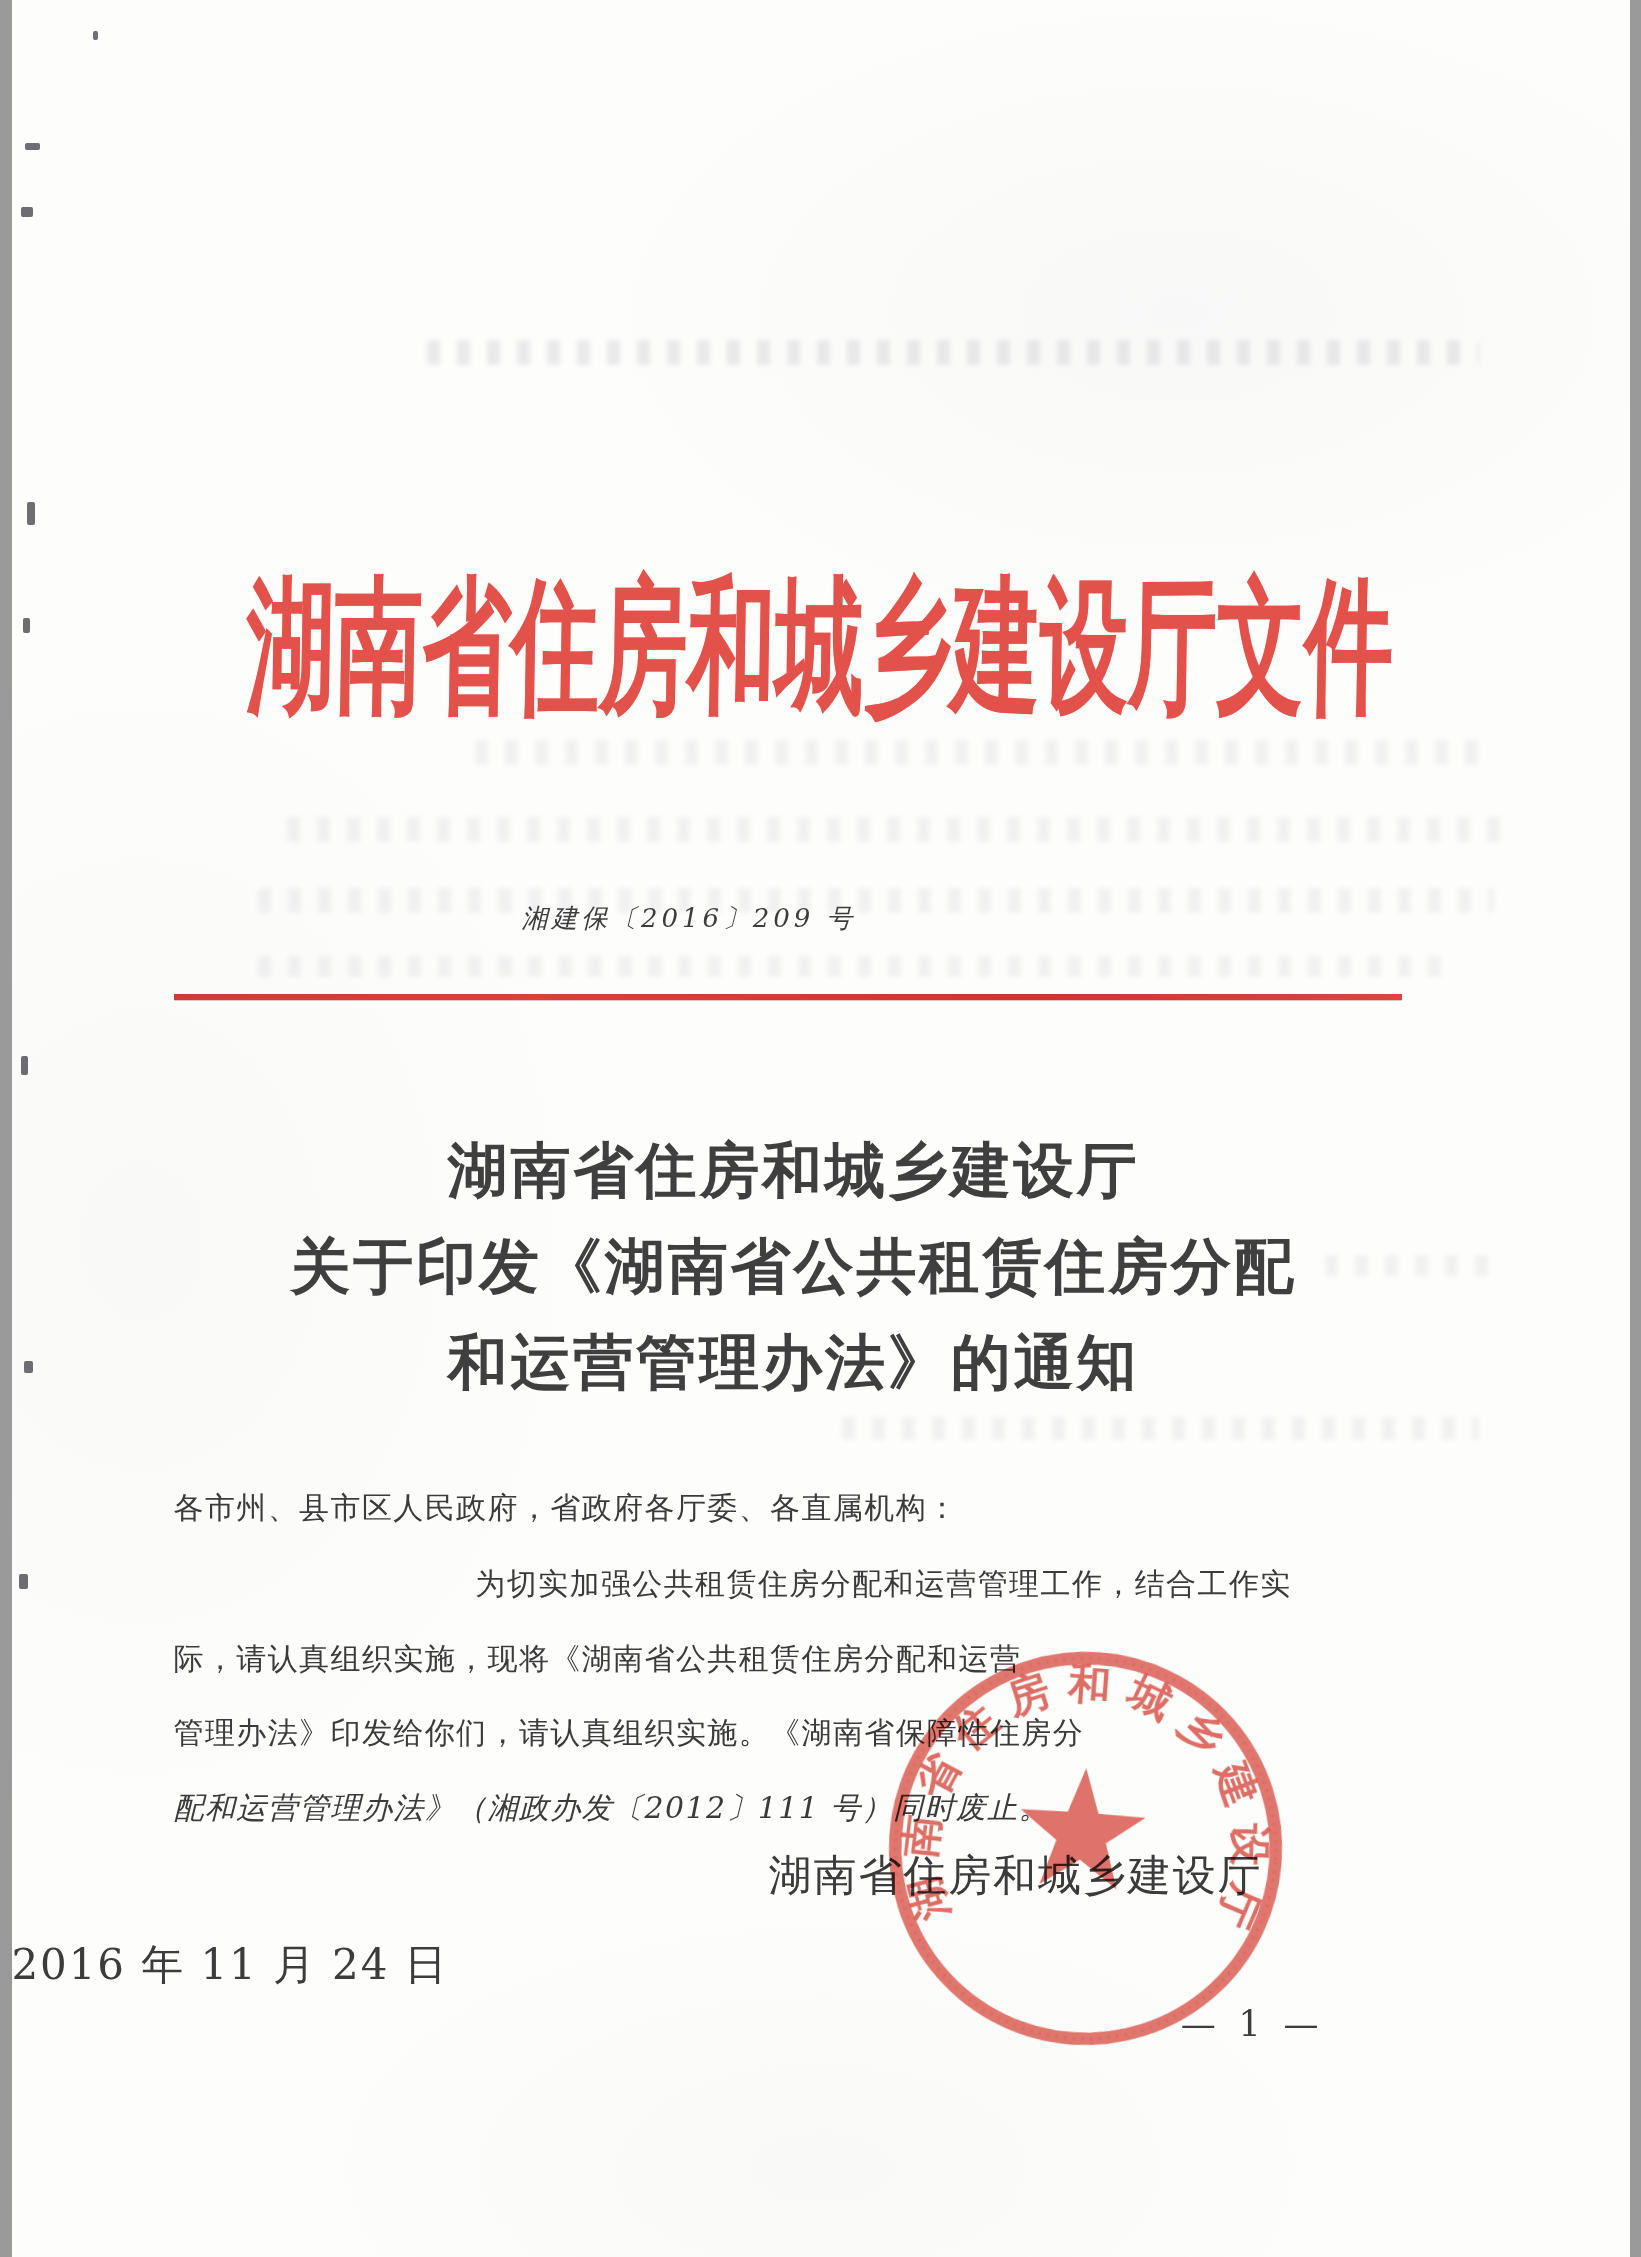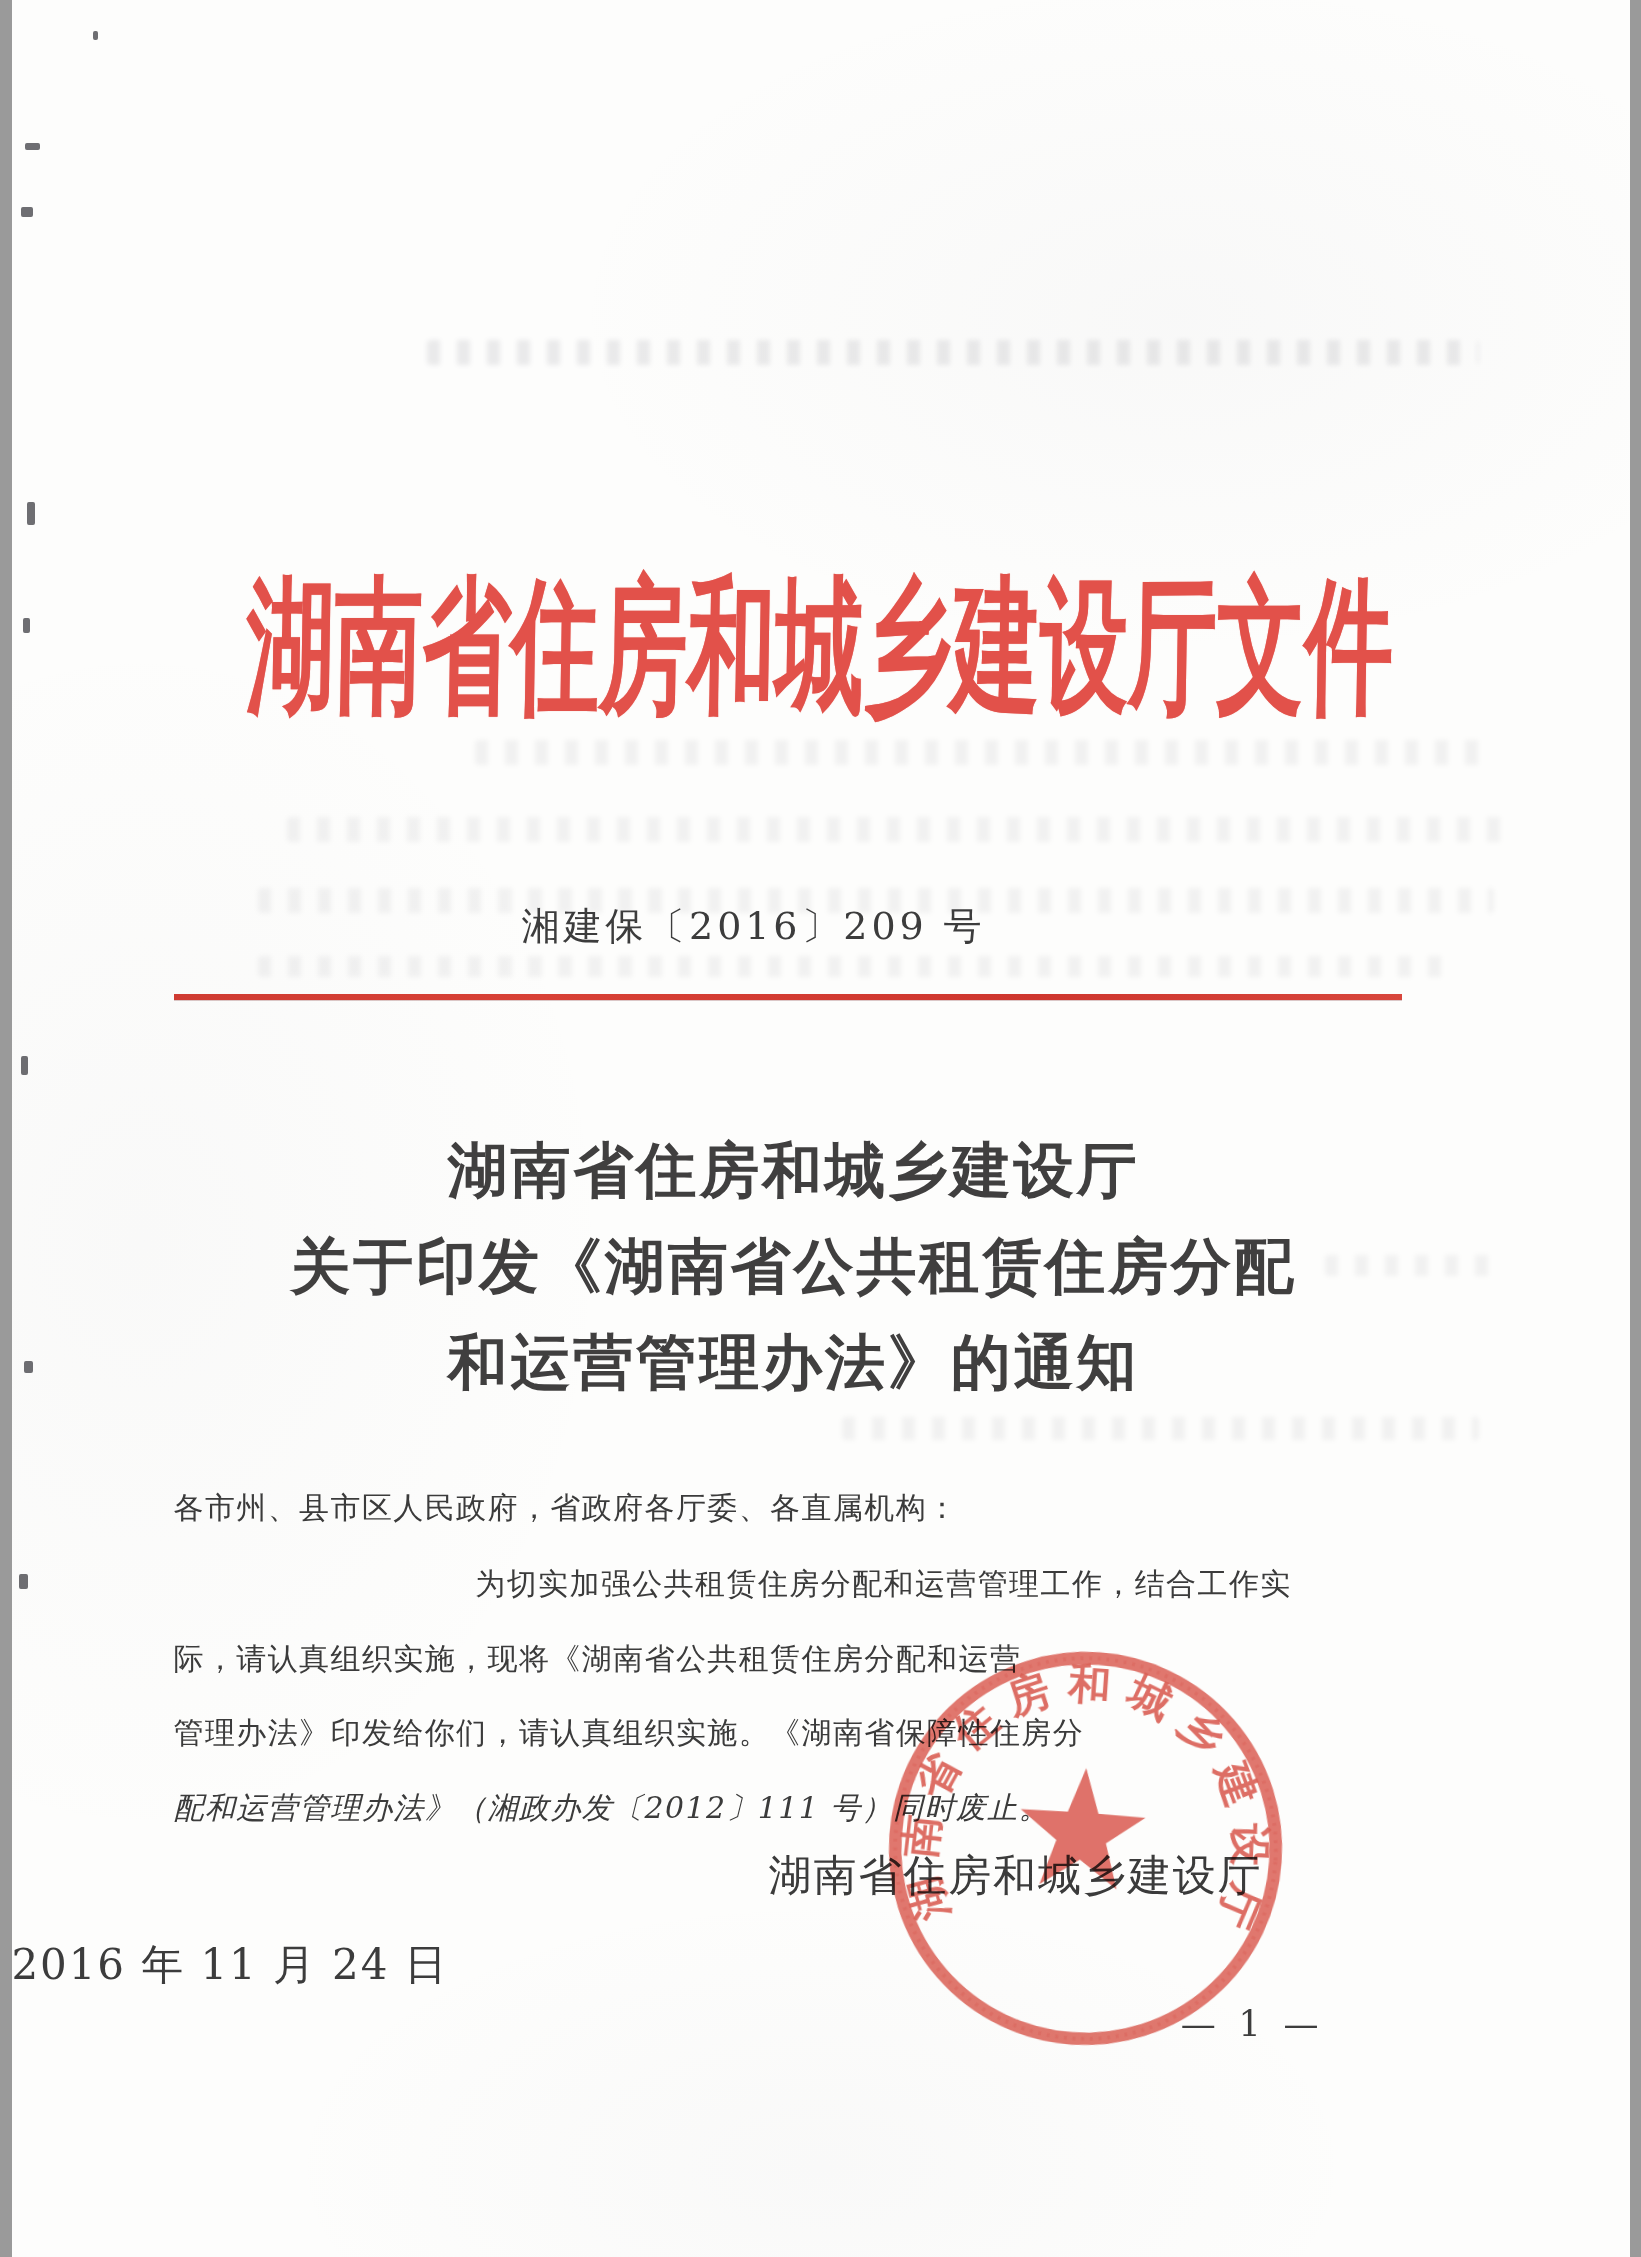--- a/index.html
+++ b/index.html
@@ -25,21 +25,21 @@
     font-size:147px;line-height:162px;font-weight:900;
     color:#e2514a;
     transform:scaleX(0.60) skewX(-1.5deg) translateX(-50%);
     transform-origin:0 0;
     text-shadow:0 0 1px rgba(226,81,74,.7);
   }
 
   
   .doc-number{
     left:510px;top:901px;
-    font-size:38px;letter-spacing:3.9px;color:#3c3c3c;white-space:nowrap;
+    font-size:26px;letter-spacing:3.9px;color:#3c3c3c;white-space:nowrap;font-style:italic;
   }
 
   
   .red-rule{
     left:162px;top:994px;width:1228px;height:5.8px;
     background:linear-gradient(90deg,#cf3b32,#d84136 30%,#ce362e 70%,#d8463c);
     box-shadow:0 1px 0 rgba(120,40,40,.25);
   }
 
   

